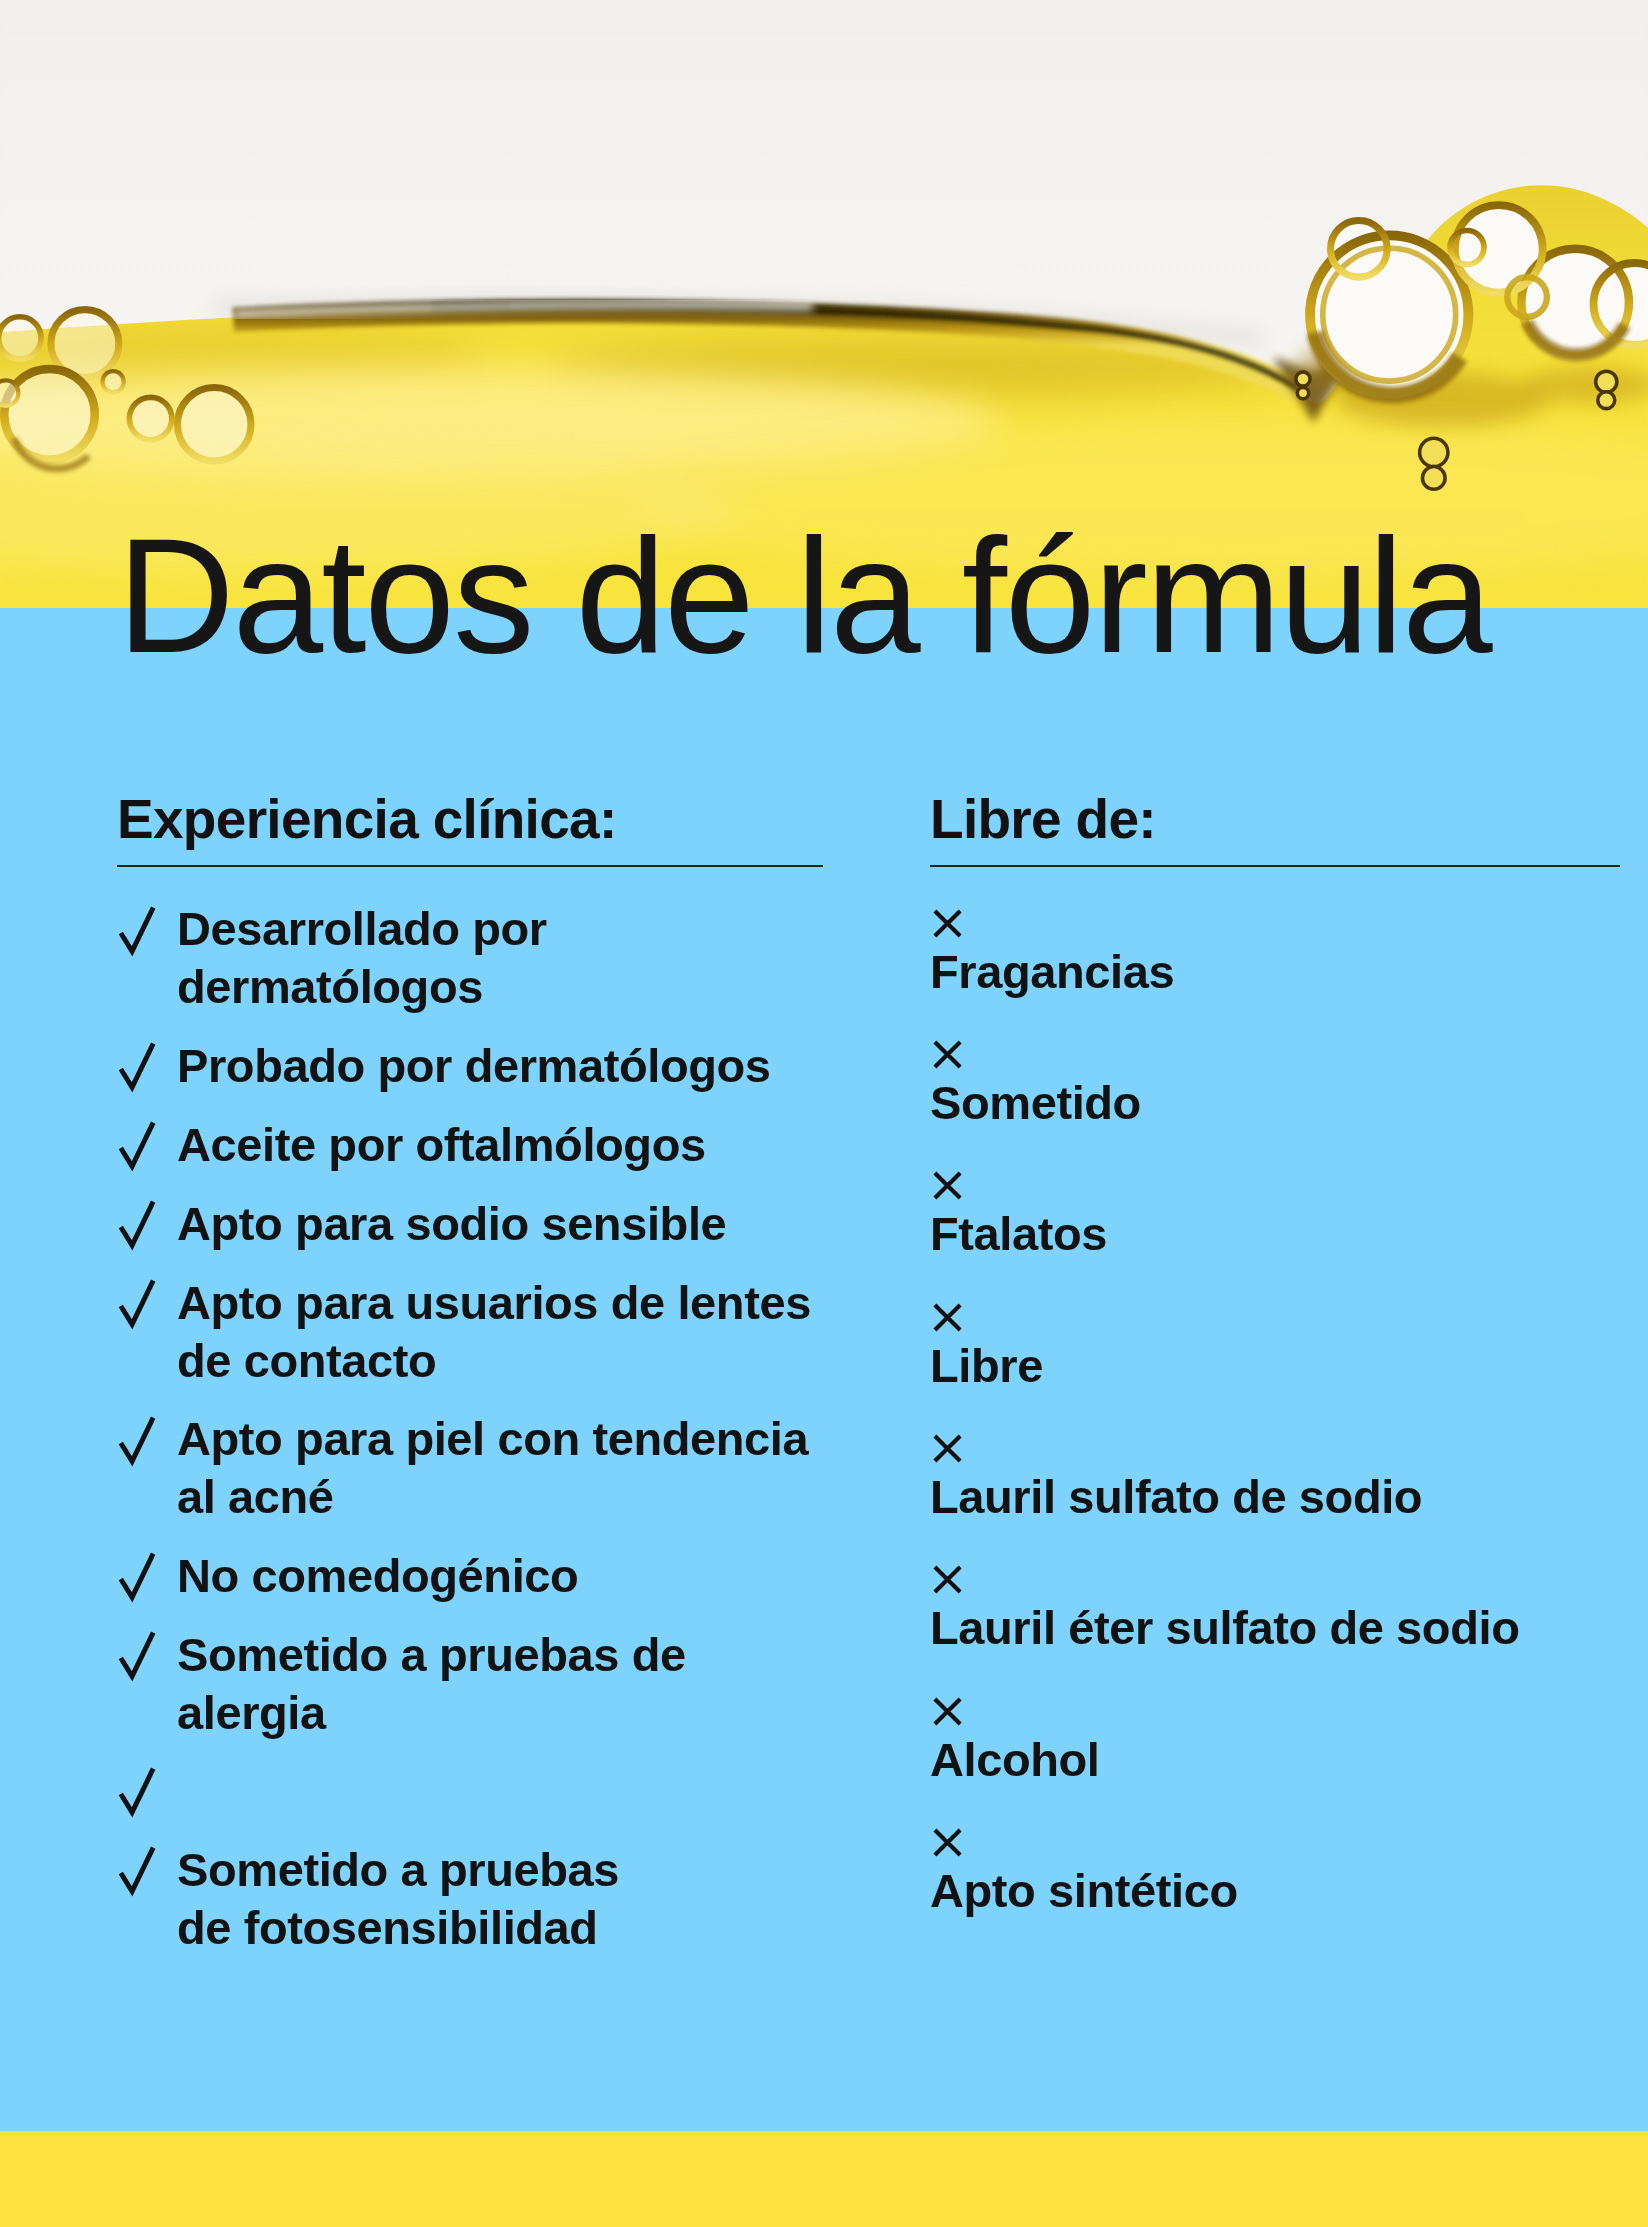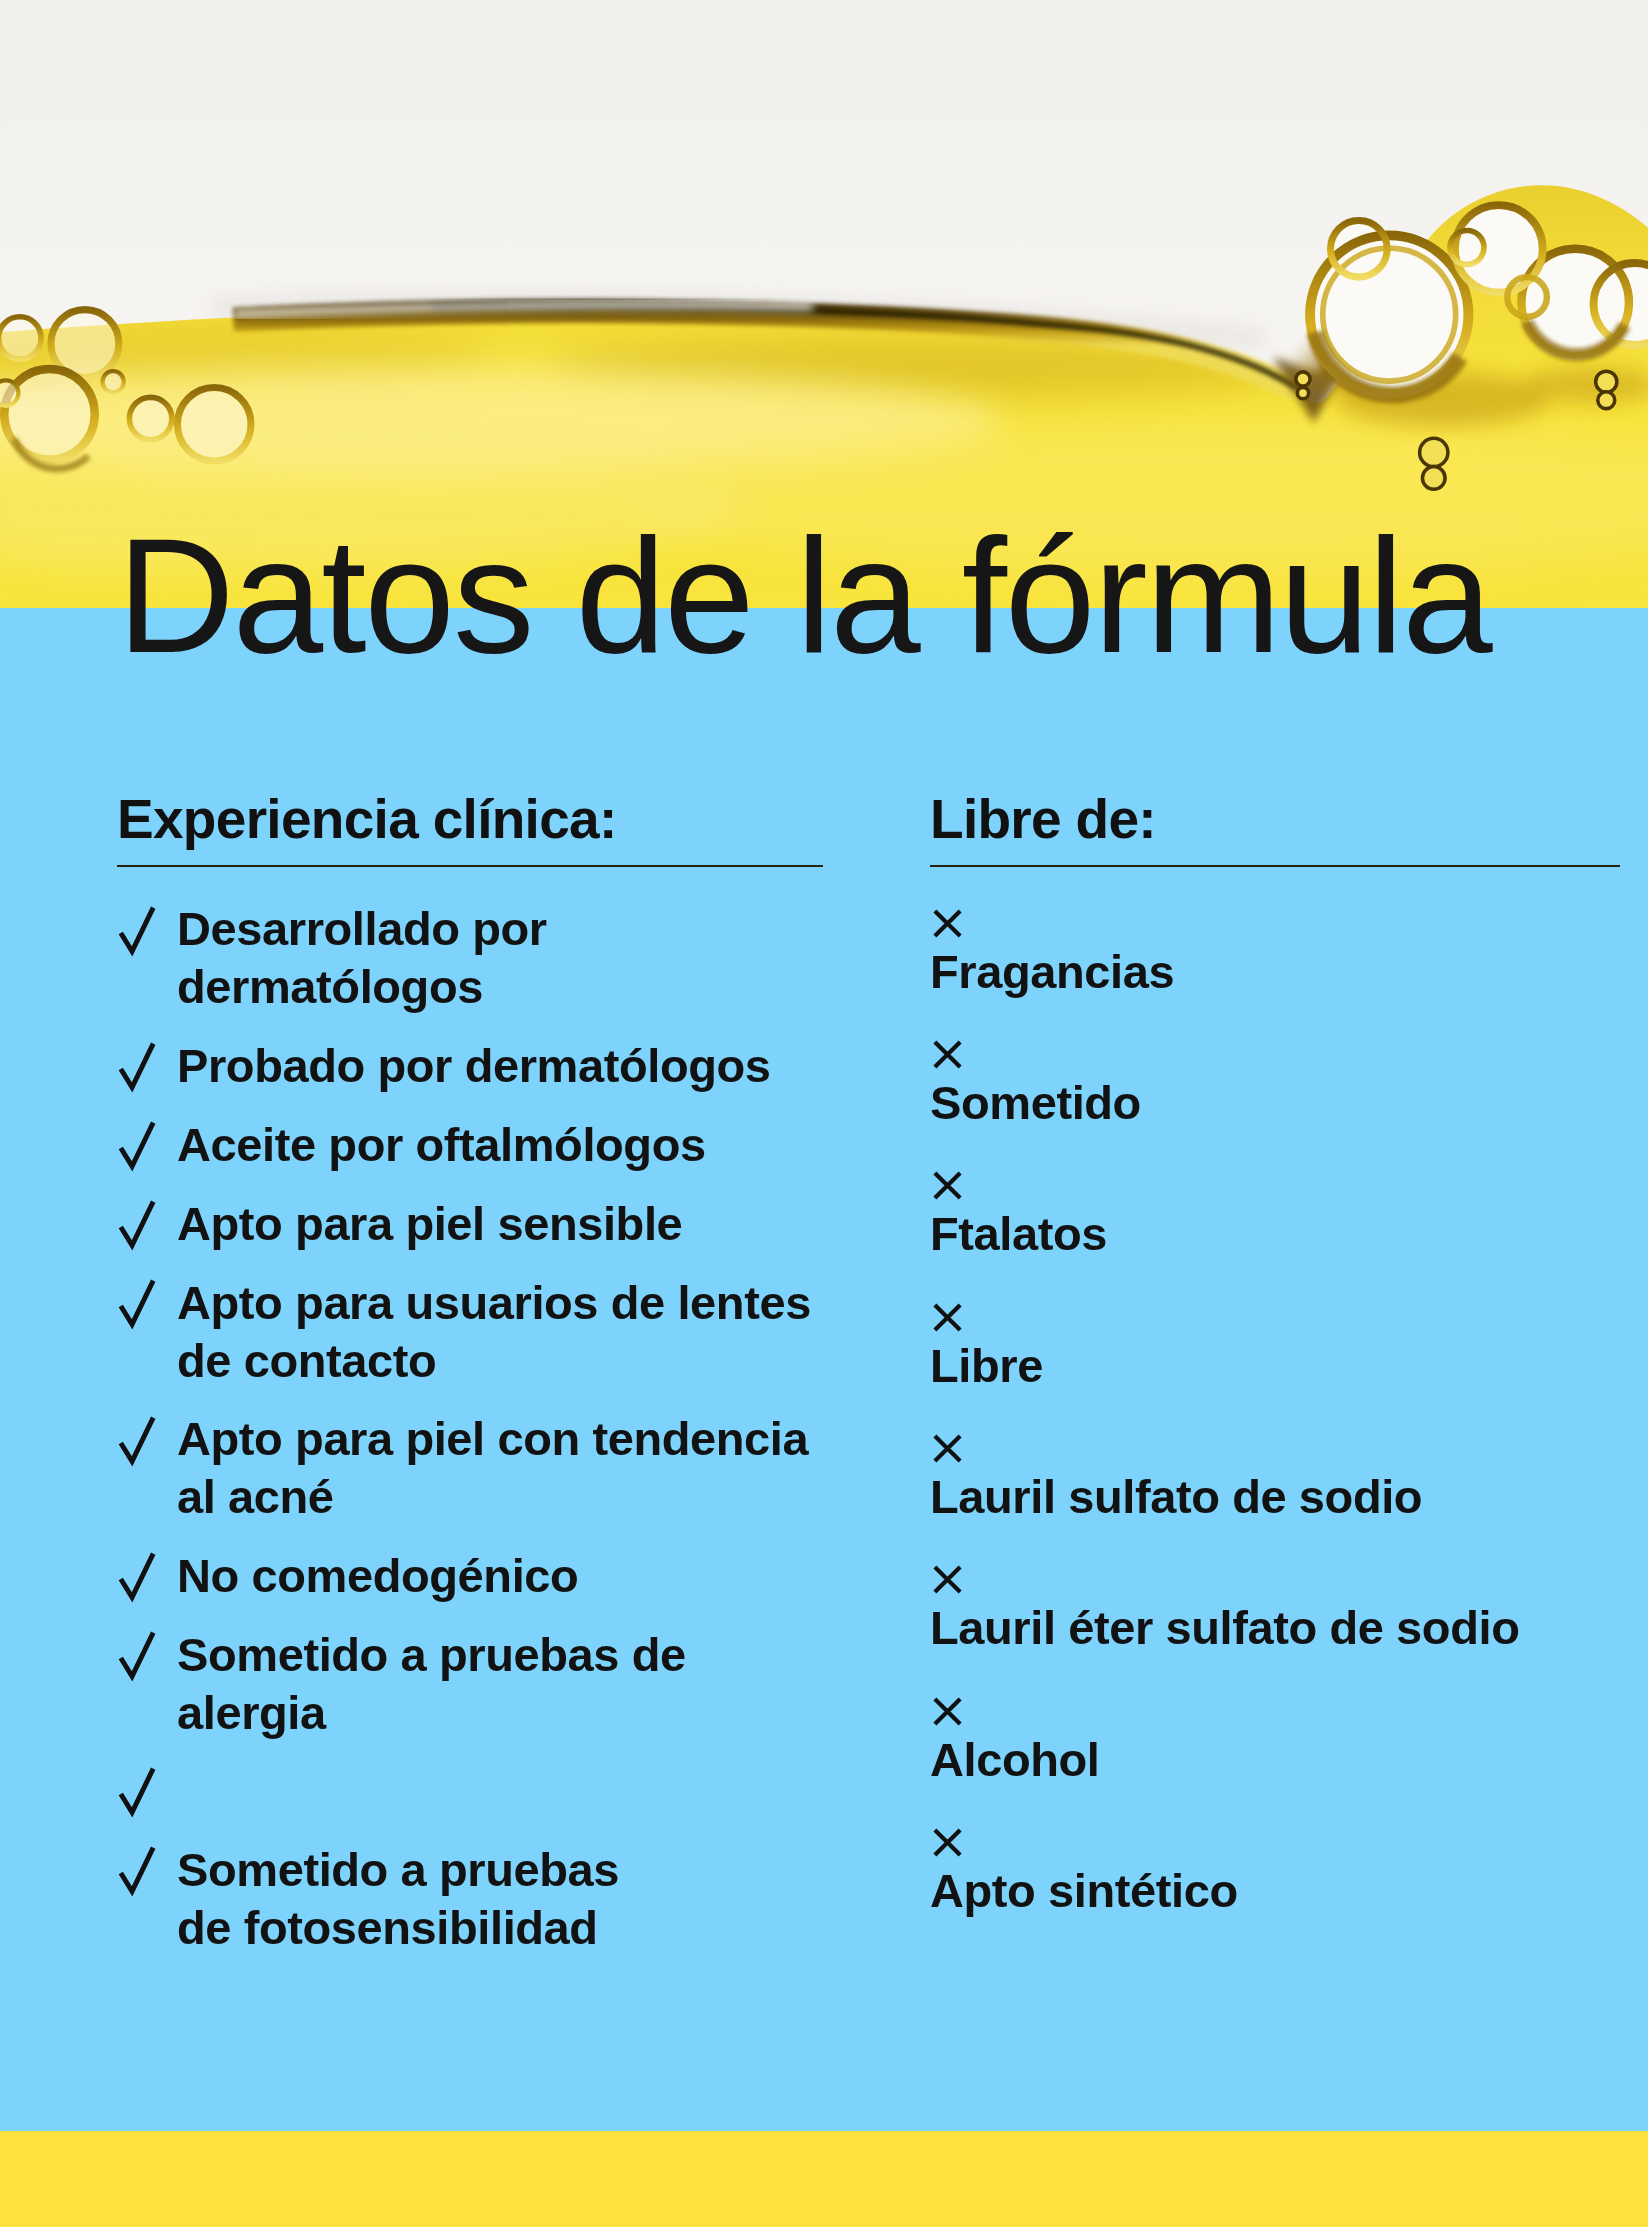--- a/index.html
+++ b/index.html
@@ -178,21 +178,21 @@
       <li>
         <span class="bullet"><svg class="check-svg" width="40" height="55" viewBox="0 0 56 78">
               <path d="M5,44 L21,70 L51,8" stroke="#111" stroke-width="7" fill="none"></path>
             </svg></span>
         <span class="txt">Aceite por oftalmólogos</span>
       </li>
       <li>
         <span class="bullet"><svg class="check-svg" width="40" height="55" viewBox="0 0 56 78">
               <path d="M5,44 L21,70 L51,8" stroke="#111" stroke-width="7" fill="none"></path>
             </svg></span>
-        <span class="txt">Apto para piel sensible</span>
+        <span class="txt">Apto para sodio sensible</span>
       </li>
       <li>
         <span class="bullet"><svg class="check-svg" width="40" height="55" viewBox="0 0 56 78">
               <path d="M5,44 L21,70 L51,8" stroke="#111" stroke-width="7" fill="none"></path>
             </svg></span>
         <span class="txt">Apto para usuarios de lentes
 de contacto</span>
       </li>
       <li>
         <span class="bullet"><svg class="check-svg" width="40" height="55" viewBox="0 0 56 78">

